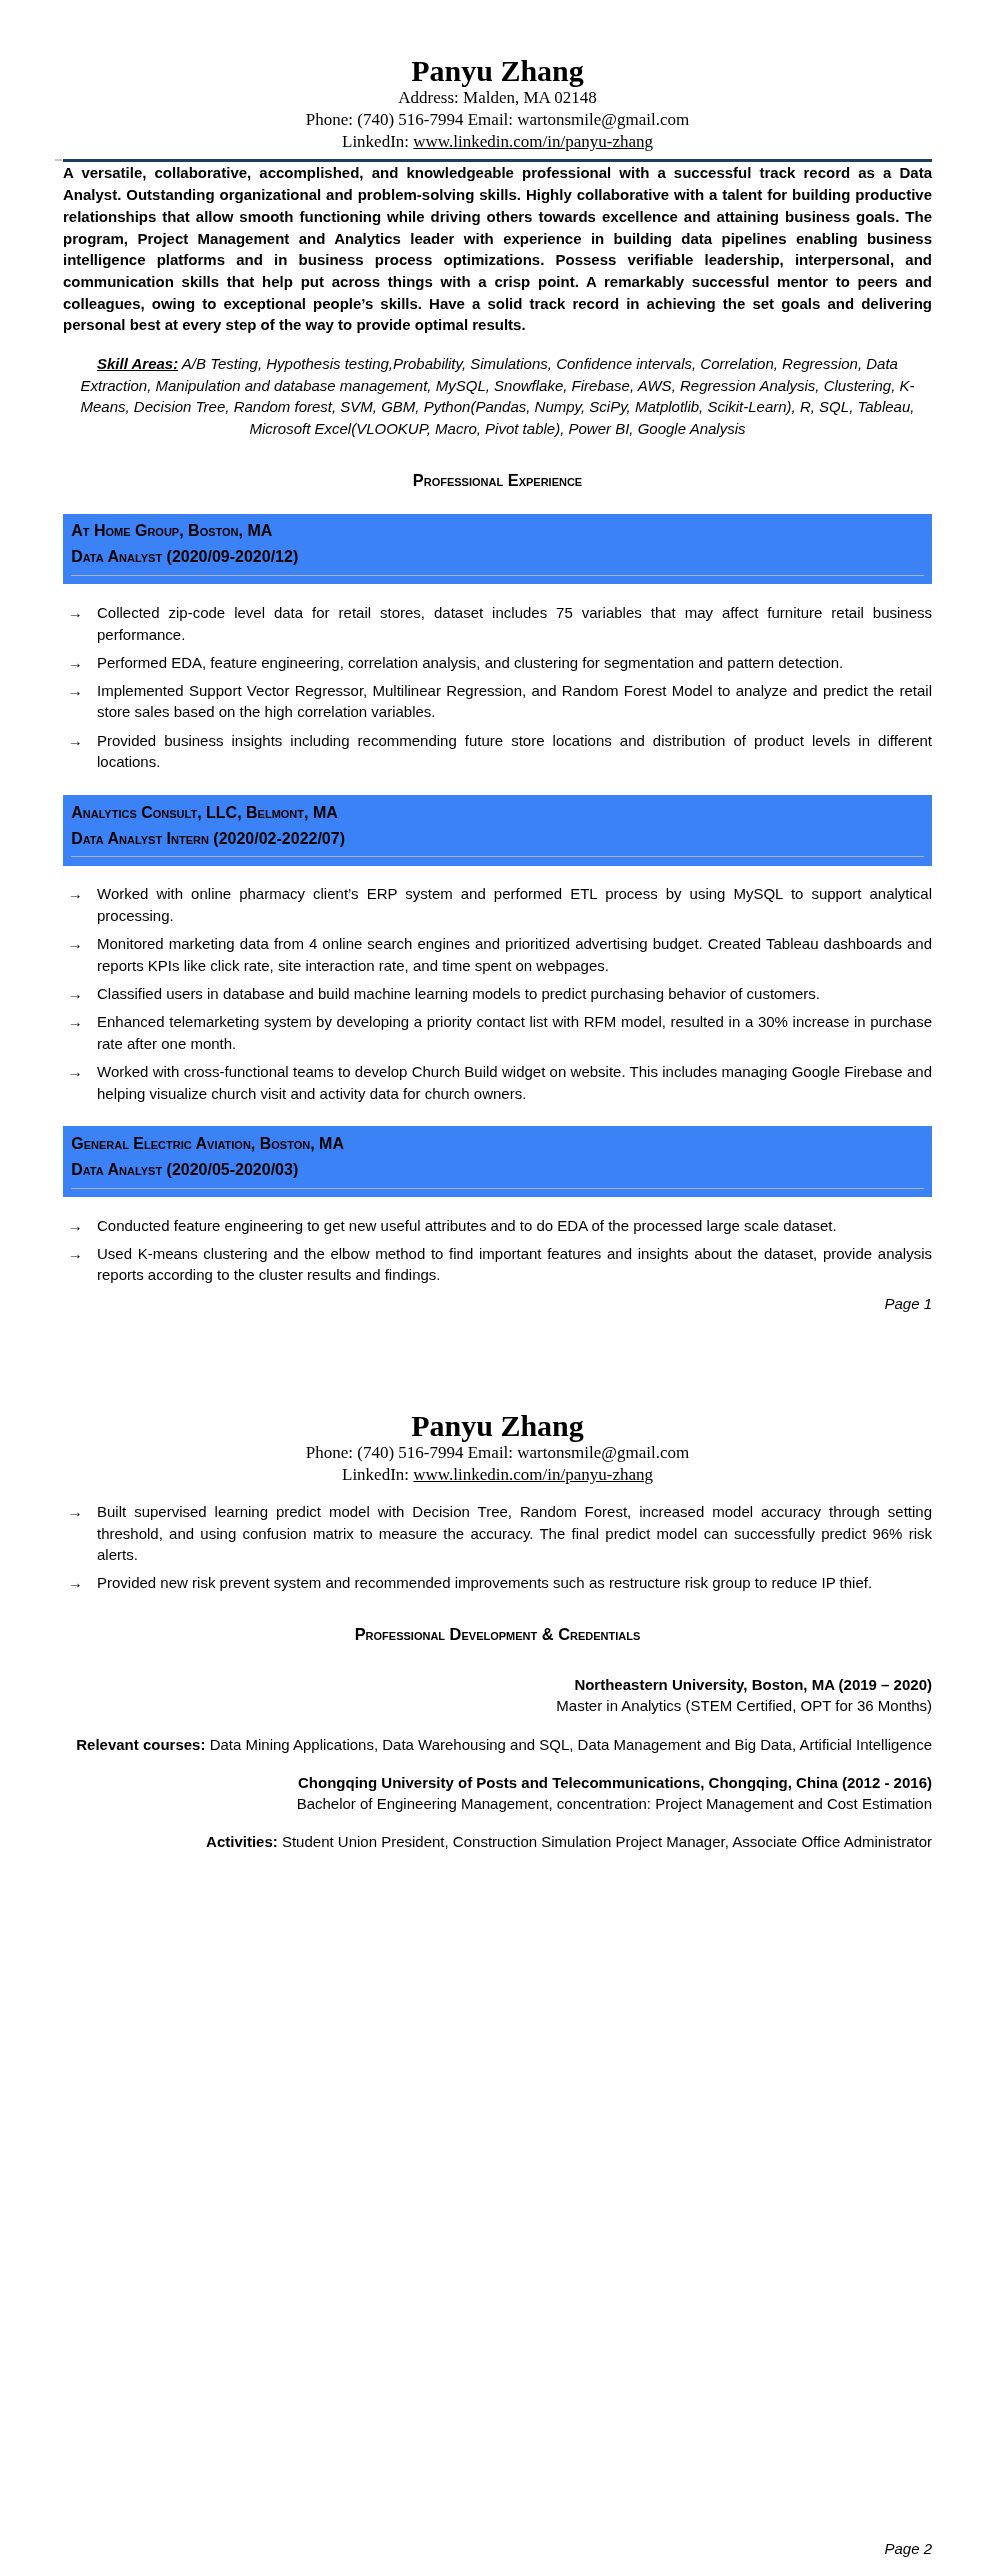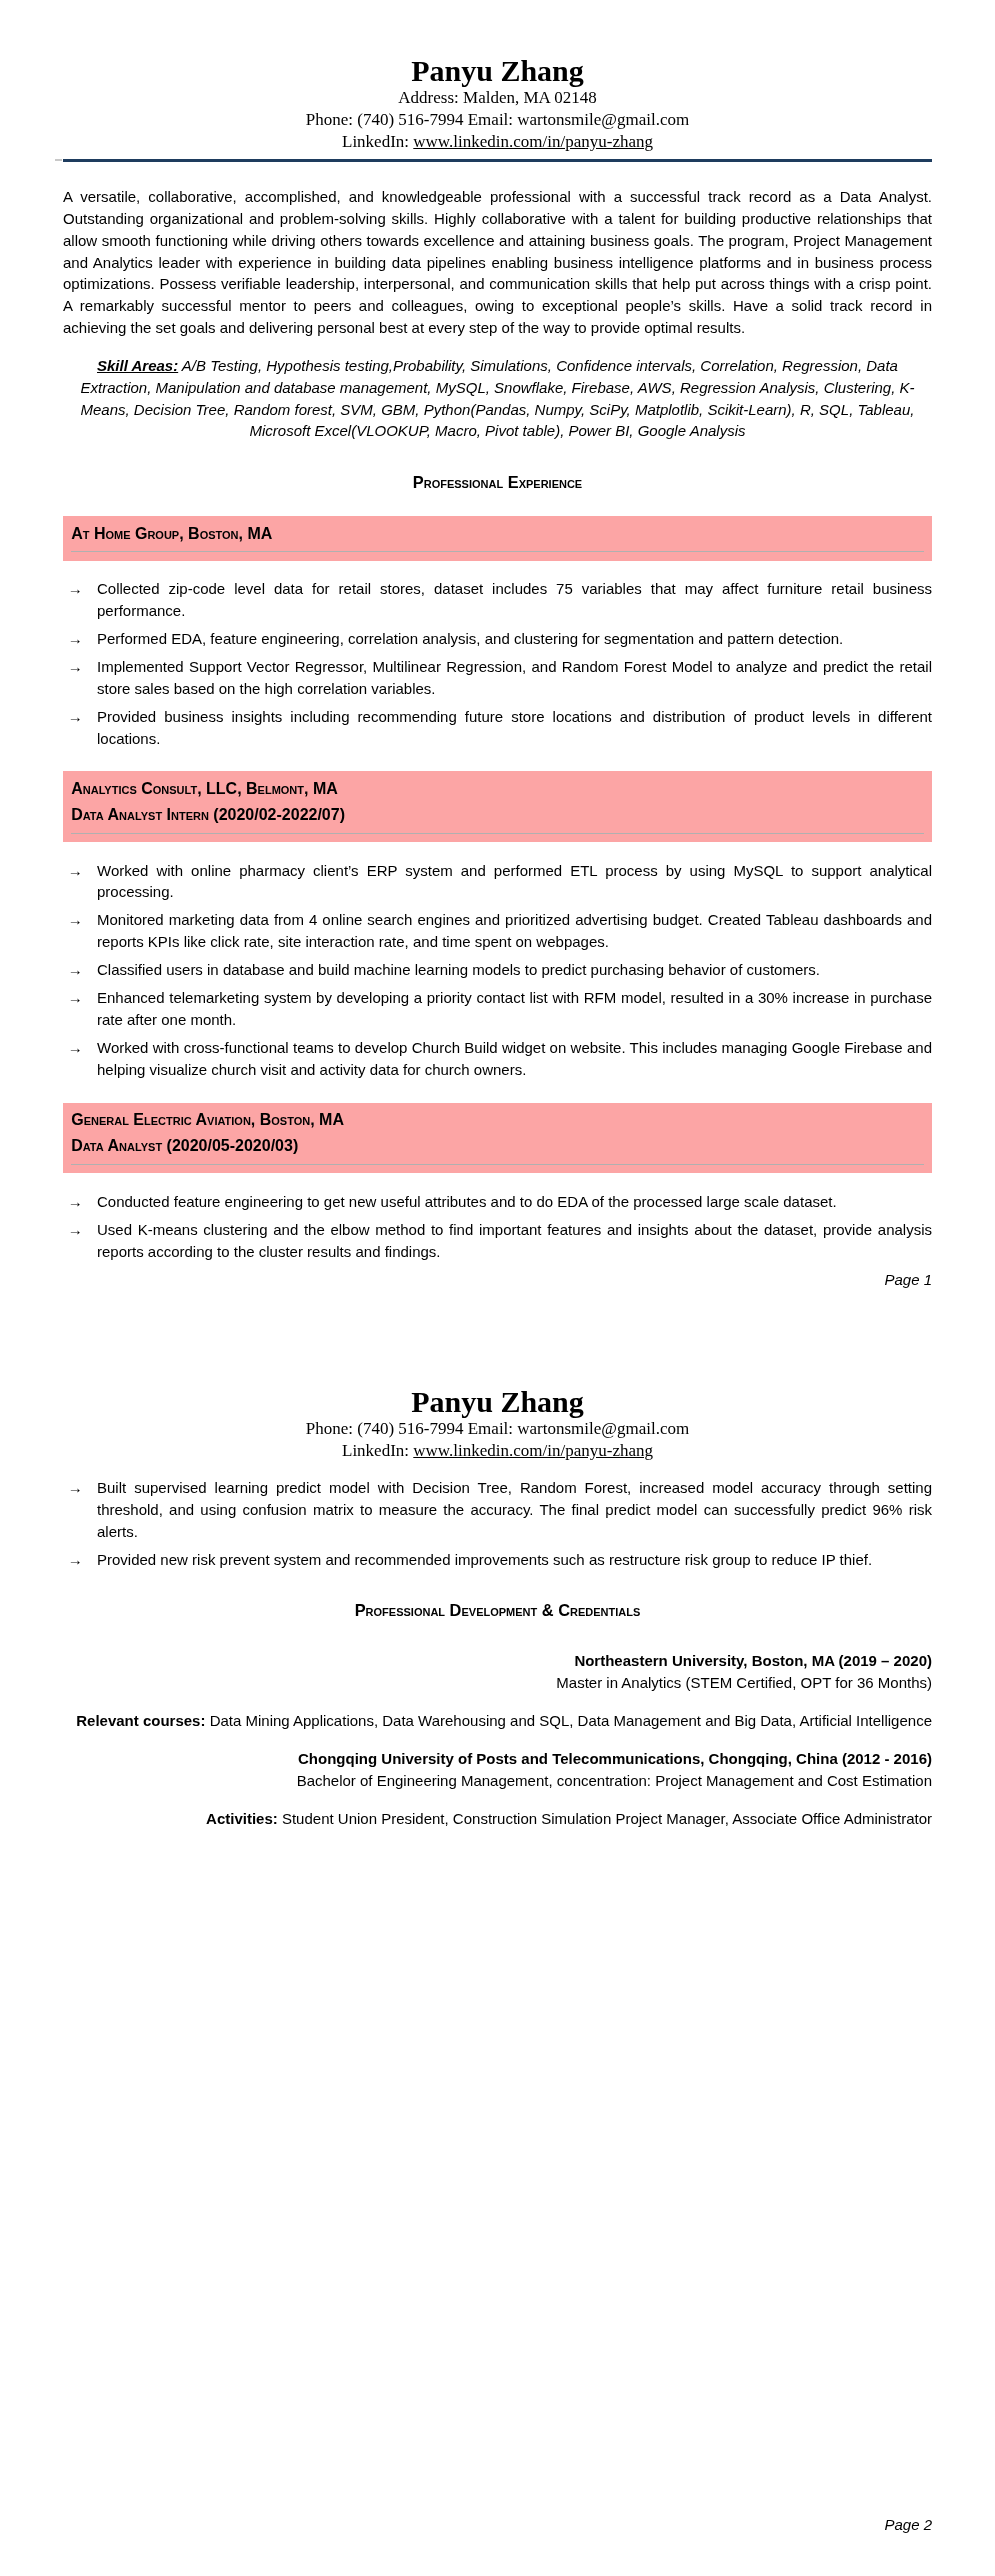--- a/index.html
+++ b/index.html
@@ -45,22 +45,23 @@
   .top-rule::before {
     content: "";
     position: absolute;
     left: -8.2px; top: 0.6px;
     width: 7px; height: 1.8px;
     background: #c8c8c8;
   }
 
   
   .summary {
-    margin-top: 24px;
+    margin-top: 0;
     text-align: justify;
+    font-weight: bold;
   }
 
   
   .skills {
     margin-top: 17px;
     text-align: center;
     font-style: italic;
   }
   .skills .skills-label {
     font-weight: bold;
@@ -72,21 +73,21 @@
     margin-top: 30px;
     text-align: center;
     font-weight: bold;
     font-variant: small-caps;
     font-size: 16.4px;
   }
 
   
   .job-bar {
     margin-top: 22px;
-    background: #fca5a5;
+    background: #3b82f6;
     padding: 4.7px 8.2px 5.9px;
   }
   .job-bar .bar-line {
     font-weight: bold;
     font-variant: small-caps;
     font-size: 16px;
     line-height: 26px;
   }
   .job-bar .bar-rule {
     margin-top: 4.7px;
@@ -137,20 +138,21 @@
   <div class="top-rule"></div>
 
   <div class="summary">A versatile, collaborative, accomplished, and knowledgeable professional with a successful track record as a Data Analyst. Outstanding organizational and problem-solving skills. Highly collaborative with a talent for building productive relationships that allow smooth functioning while driving others towards excellence and attaining business goals. The program, Project Management and Analytics leader with experience in building data pipelines enabling business intelligence platforms and in business process optimizations. Possess verifiable leadership, interpersonal, and communication skills that help put across things with a crisp point. A remarkably successful mentor to peers and colleagues, owing to exceptional people’s skills. Have a solid track record in achieving the set goals and delivering personal best at every step of the way to provide optimal results.</div>
 
   <div class="skills"><span class="skills-label">Skill Areas:</span><span> A/B Testing, Hypothesis testing,Probability, Simulations, Confidence intervals, Correlation, Regression, Data Extraction, Manipulation and database management, MySQL, Snowflake, Firebase, AWS, Regression Analysis, Clustering, K-Means, Decision Tree, Random forest, SVM, GBM, Python(Pandas, Numpy, SciPy, Matplotlib, Scikit-Learn), R, SQL, Tableau, Microsoft Excel(VLOOKUP, Macro, Pivot table), Power BI, Google Analysis</span></div>
 
   <div class="section-heading">Professional Experience</div>
 
   <div class="job-bar">
     <div class="bar-line">At Home Group, Boston, MA</div>
+    <div class="bar-line">Data Analyst (2020/09-2020/12)</div>
     <div class="bar-rule"></div>
   </div>
   <div class="bullets">
     <div class="bullet"><span class="arrow">→</span><span>Collected zip-code level data for retail stores, dataset includes 75 variables that may affect furniture retail business performance.</span></div>
     <div class="bullet"><span class="arrow">→</span><span>Performed EDA, feature engineering, correlation analysis, and clustering for segmentation and pattern detection.</span></div>
     <div class="bullet"><span class="arrow">→</span><span>Implemented Support Vector Regressor,  Multilinear Regression, and Random Forest Model to analyze and predict the retail store sales based on the high correlation variables.</span></div>
     <div class="bullet"><span class="arrow">→</span><span>Provided business insights including recommending future store locations and distribution of product levels in different locations.</span></div>
   </div>
 
   <div class="job-bar">

